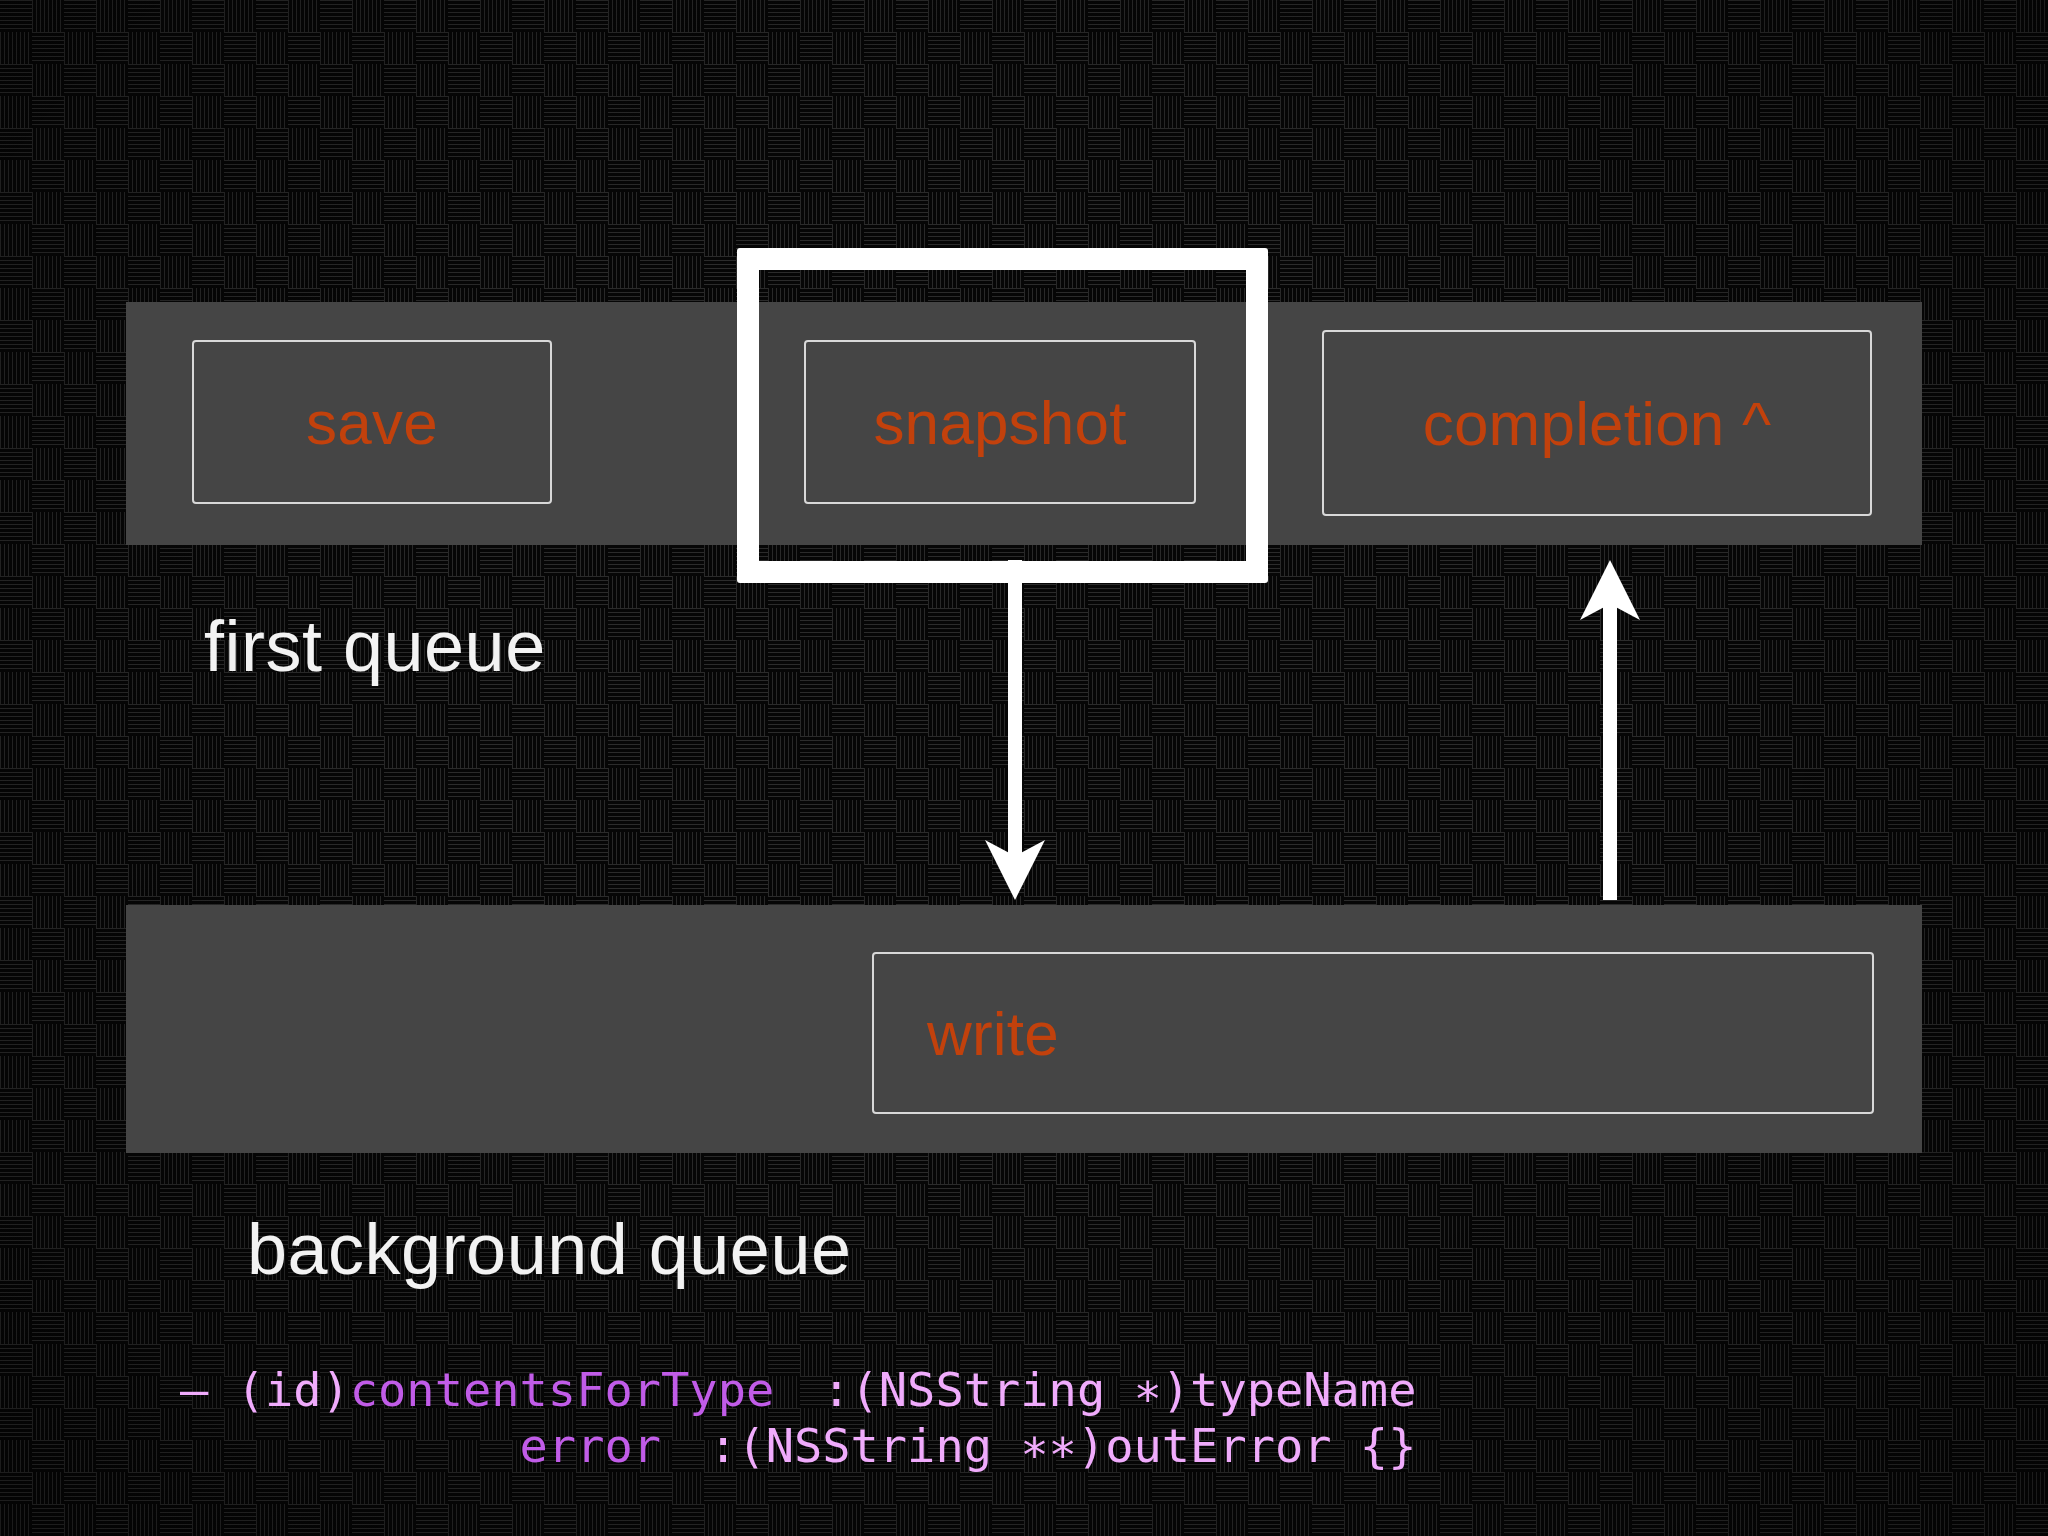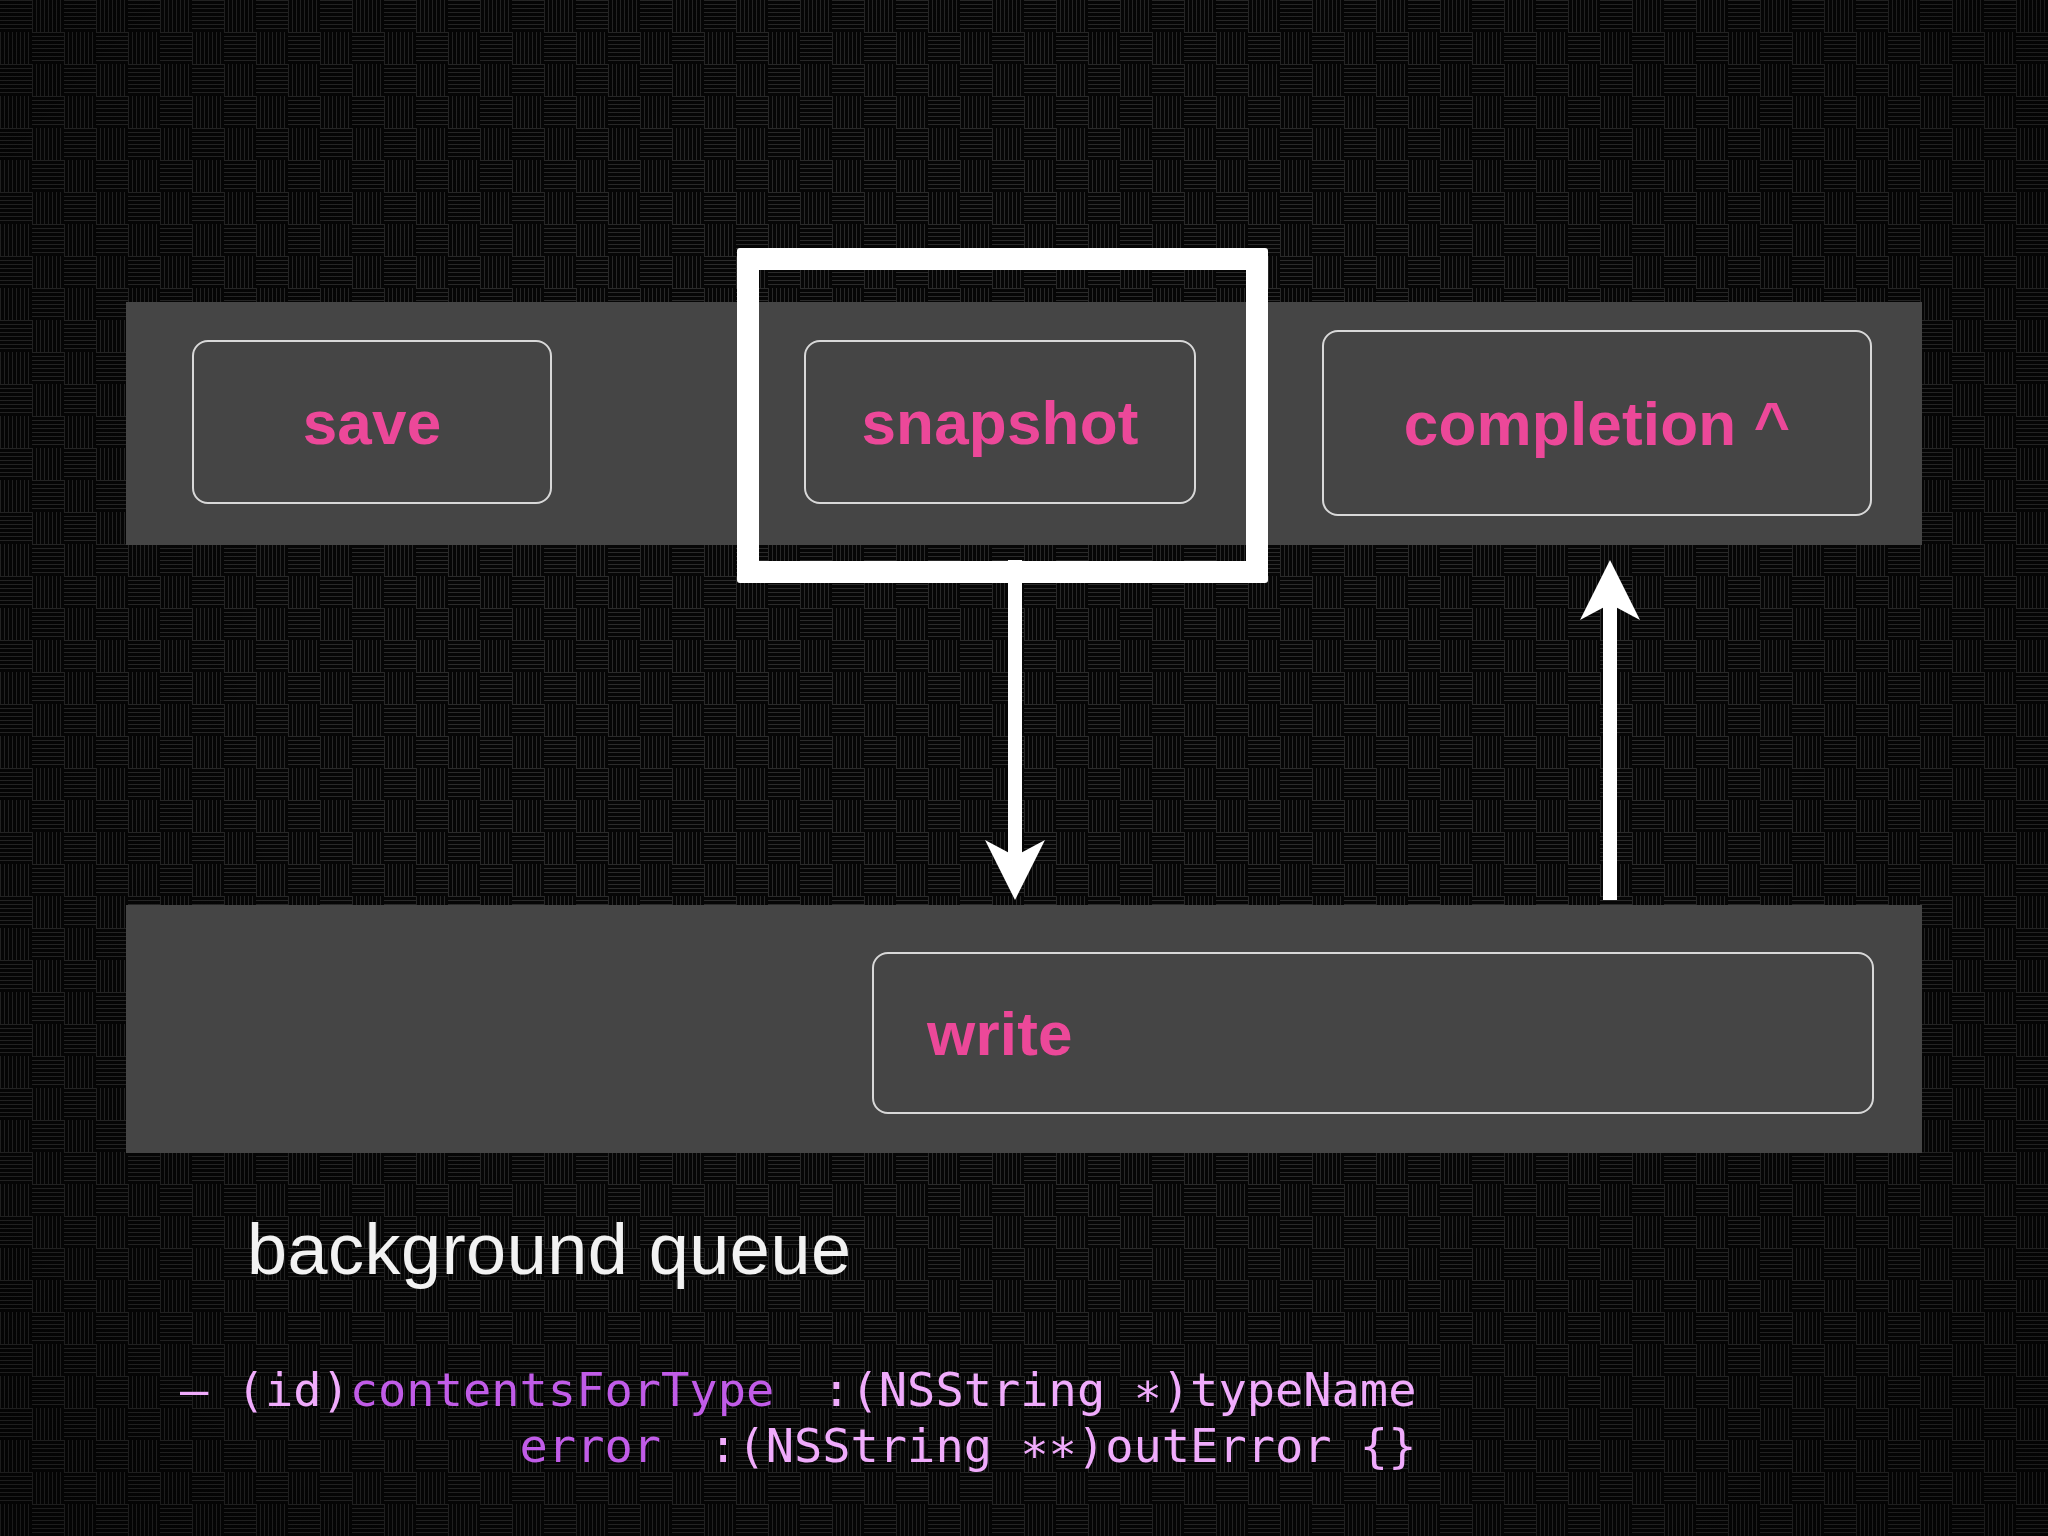--- a/index.html
+++ b/index.html
@@ -106,25 +106,25 @@
     left: 126px;
     top: 905px;
     width: 1796px;
     height: 248px;
   }
 
   
   .pill {
     position: absolute;
     border: 2px solid #d8d8d8;
-    border-radius: 16px;
+    border-radius: 4px;
     background: transparent;
-    color: #ec4899;
+    color: #c2410c;
     font-size: 62px;
-    font-weight: 700;
+    font-weight: 400;
     letter-spacing: 0.2px;
     display: flex;
     align-items: center;
     box-sizing: border-box;
     white-space: nowrap;
   }
   #btn-save {
     left: 192px;  top: 340px;  width: 360px; height: 164px;
     justify-content: center;
   }
@@ -203,20 +203,21 @@
   <div class="queue-bar" id="queue-bar-top"></div>
 
   <div class="pill" id="btn-save">save</div>
 
   <div class="pill" id="btn-snapshot">snapshot</div>
 
   <div class="pill" id="btn-completion">completion ^</div>
 
   <div id="highlight-frame"></div>
 
+  <div class="queue-label" id="label-first-queue">first queue</div>
 
   <svg class="arrow-svg" id="arrow-down-snapshot-write" width="80" height="340" viewBox="0 0 80 340">
     <rect x="33" y="0" width="14" height="300" fill="#ffffff"></rect>
     <path d="M 40 340 L 10 280 L 40 296 L 70 280 Z" fill="#ffffff"></path>
   </svg>
 
   <svg class="arrow-svg" id="arrow-up-write-completion" width="80" height="340" viewBox="0 0 80 340">
     <rect x="33" y="40" width="14" height="300" fill="#ffffff"></rect>
     <path d="M 40 0 L 10 60 L 40 44 L 70 60 Z" fill="#ffffff"></path>
   </svg>

